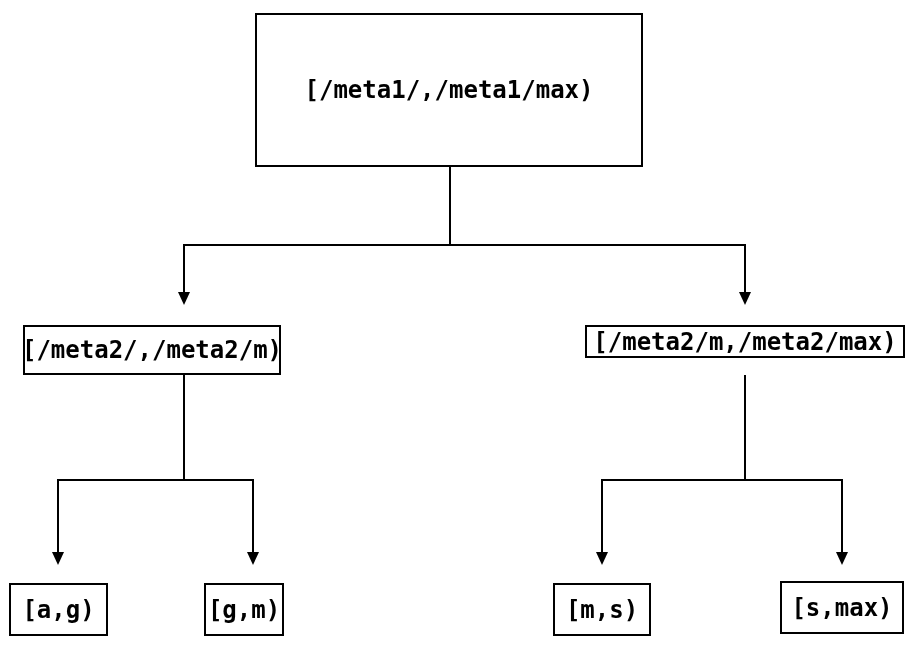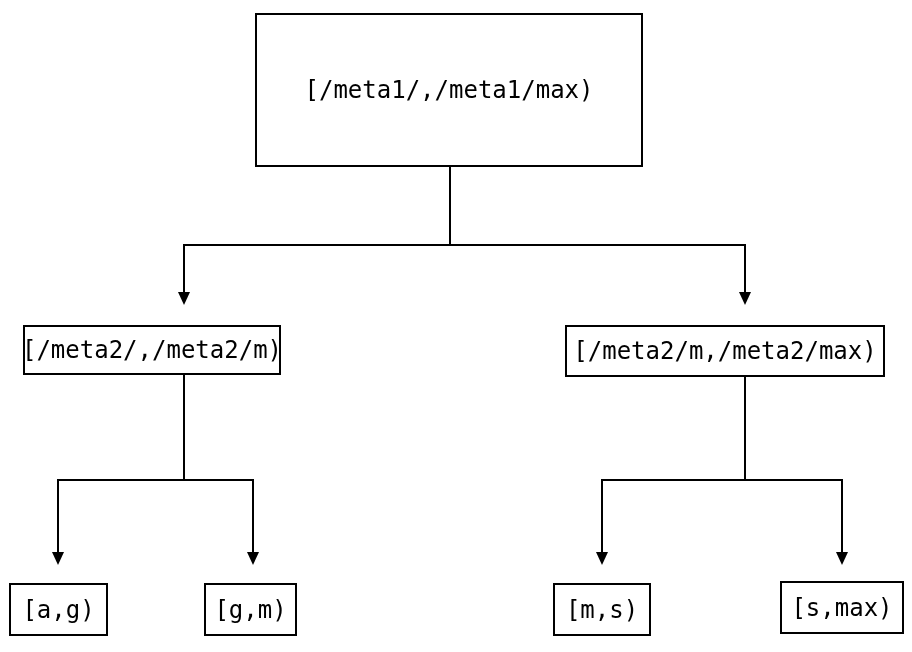--- a/index.html
+++ b/index.html
@@ -34,28 +34,28 @@
   .node {
     position: absolute;
     box-sizing: border-box;
     background: #ffffff;
     border: 2px solid #000000;
     display: flex;
     align-items: center;
     justify-content: center;
     color: #000000;
     font-size: 24px;
-    font-weight: normal;
+    font-weight: bold;
     white-space: nowrap;
   }
   .node-root        { left: 255px; top: 13px;  width: 388px; height: 154px; }
   .node-meta2-left  { left: 23px;  top: 325px; width: 258px; height: 50px; }
-  .node-meta2-right { left: 565px; top: 325px; width: 320px; height: 52px; }
+  .node-meta2-right { left: 585px; top: 325px; width: 320px; height: 33px; }
   .node-leaf-ag     { left: 9px;   top: 583px; width: 99px;  height: 53px; text-align: right; }
-  .node-leaf-gm     { left: 204px; top: 583px; width: 93px;  height: 53px; justify-content: center; }
+  .node-leaf-gm     { left: 204px; top: 583px; width: 80px;  height: 53px; justify-content: center; }
   .node-leaf-ms     { left: 553px; top: 583px; width: 98px;  height: 53px; }
   .node-leaf-smax   { left: 780px; top: 581px; width: 124px; height: 53px; }
 </style>
 </head>
 <body>
 
 <div class="canvas">
 
   <svg class="edges" viewBox="0 0 912 652" aria-hidden="true">
     <g>

